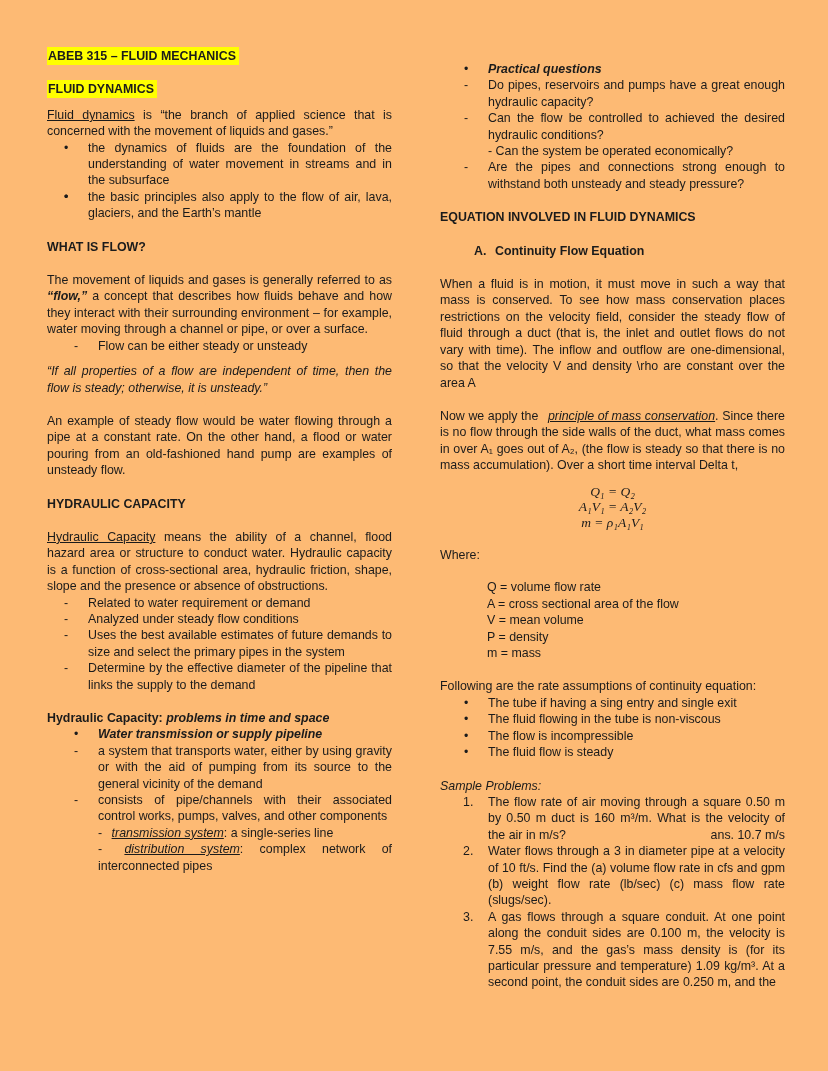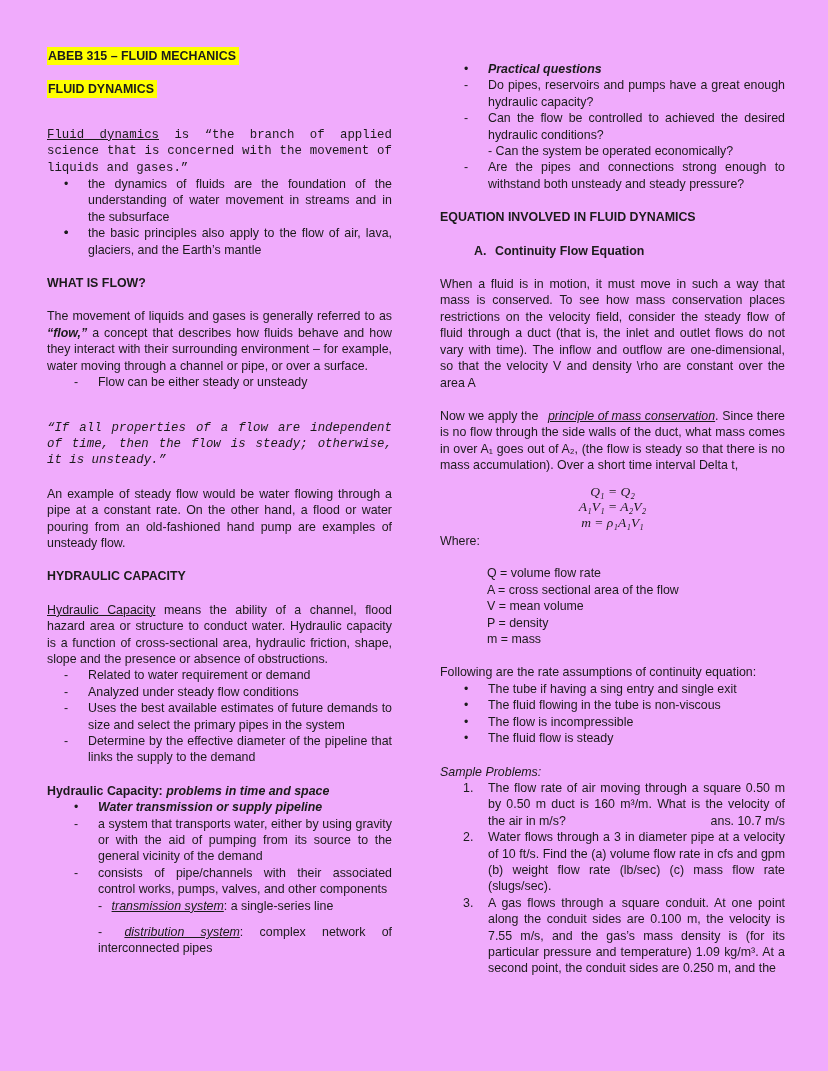--- a/index.html
+++ b/index.html
@@ -2,21 +2,21 @@
 <html><head>
 <meta charset="utf-8">
 <style>
   * { box-sizing: border-box; }
   html, body { margin: 0; padding: 0; background: #ffffff; }
 
   .page {
     position: relative;
     width: 828px;
     height: 1071px;
-    background: #f0abfc;
+    background: #fdba74;
     font-family: "Liberation Sans", "DejaVu Sans", sans-serif;
     font-size: 12.4px;
     line-height: 16.4px;
     color: #1b1b1b;
     overflow: hidden;
   }
 
   .col { position: absolute; width: 345px; text-align: justify; }
   .col-left  { left: 47px;  top: 48px; }
   .col-right { left: 440px; top: 61px; }
@@ -25,21 +25,21 @@
   .i  { font-style: italic; }
   .bi { font-weight: 700; font-style: italic; }
   .u  { text-decoration: underline; }
   .iu { font-style: italic; text-decoration: underline; padding-left: 6px; }
 
   .hlrow { text-align: left; }
   .hl { background: #ffff00; padding: 2px 3px 2px 1px; font-weight: 700; }
 
   .p { margin: 0; }
   .mt  { margin-top: 17px; }
-  .mt-s{ margin-top: 29px; font-family: Liberation Mono, monospace; }
+  .mt-s{ margin-top: 9px; }
 
   .list { margin: 0; }
   .li { position: relative; padding-left: 41px; }
   .li .marker { position: absolute; left: 17px; top: 0; }
   .list-wide .li { padding-left: 51px; }
   .list-wide .li .marker { left: 27px; }
 
   .col-right .li { padding-left: 48px; }
   .col-right .li .marker { left: 24px; }
 
@@ -51,26 +51,26 @@
 
   .eqs { margin-top: 10px; }
   .eq {
     text-align: center;
     font-family: "Liberation Serif", "DejaVu Serif", serif;
     font-style: italic;
     font-size: 13.5px;
     line-height: 15.5px;
   }
 
-  .where { margin-top: 3px; text-align: left; }
+  .where { margin-top: 17px; text-align: left; }
   .defs { margin-top: 16px; }
   .def { padding-left: 47px; text-align: left; }
 
   .subline { text-align: left; }
-  .subline-just { text-align: justify; margin-top: 10px; }
+  .subline-just { text-align: justify; }
 
   .ans { position: absolute; right: 0; bottom: 0; }
 
   .heading { text-align: left; }
 </style>
 </head>
 <body>
 
 <div class="page">
 

